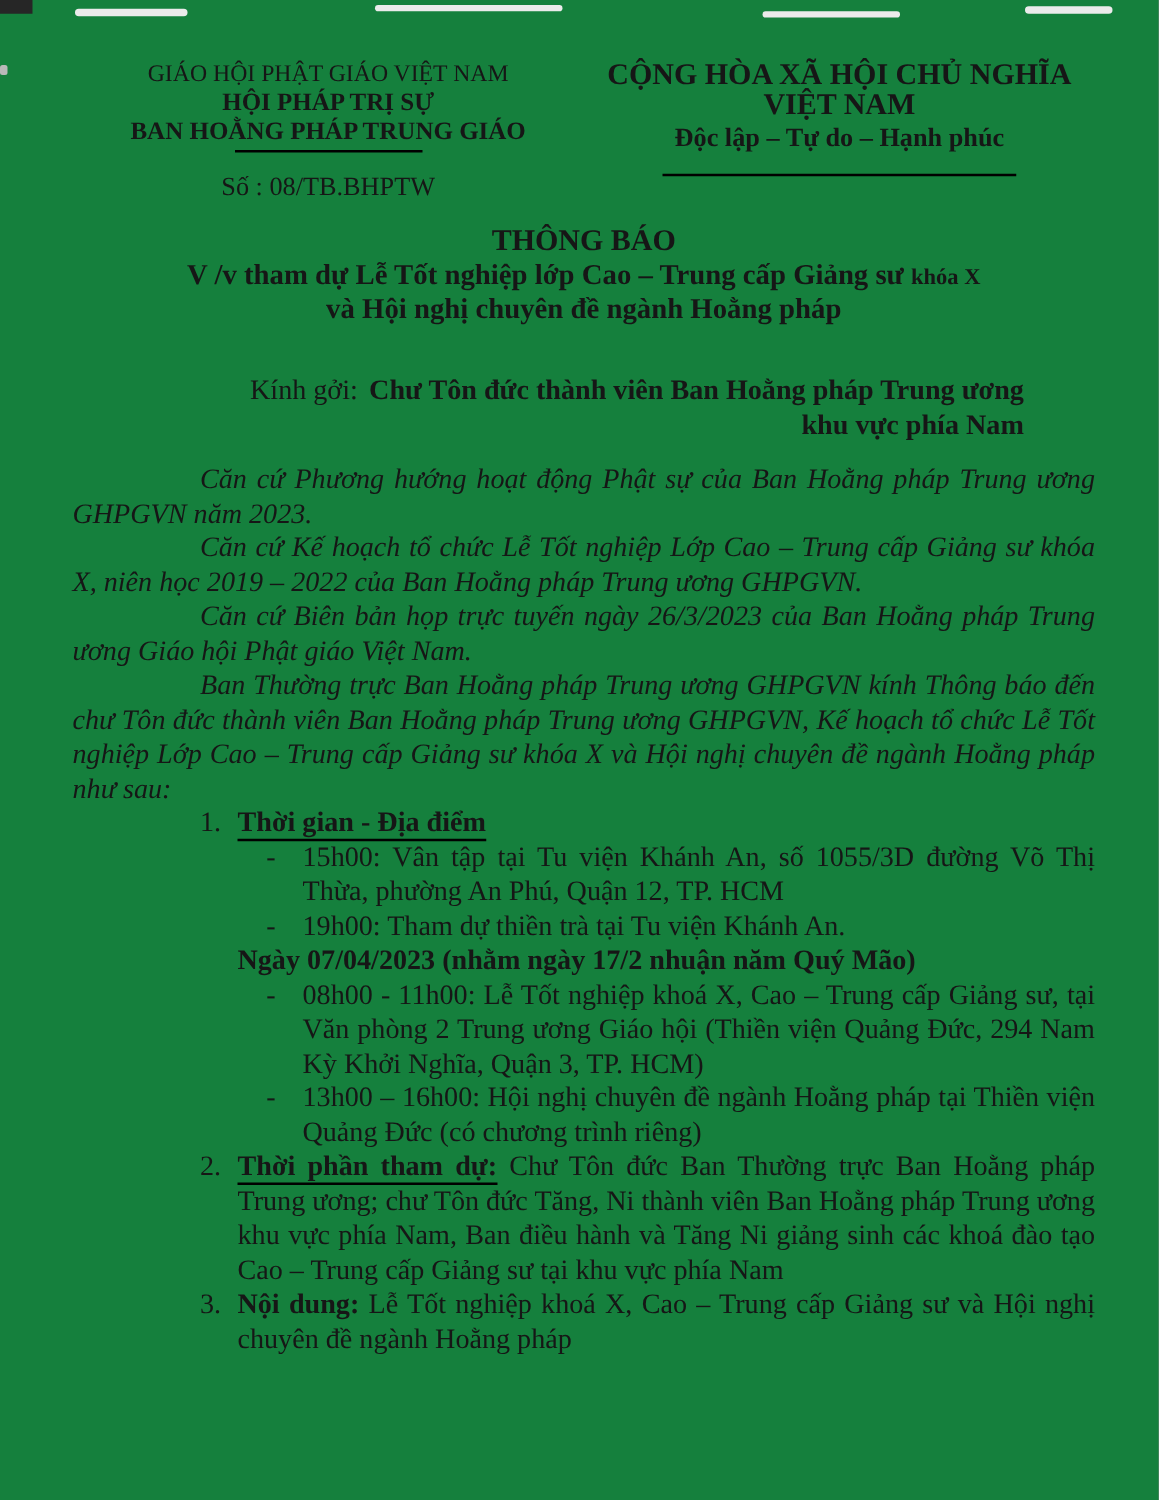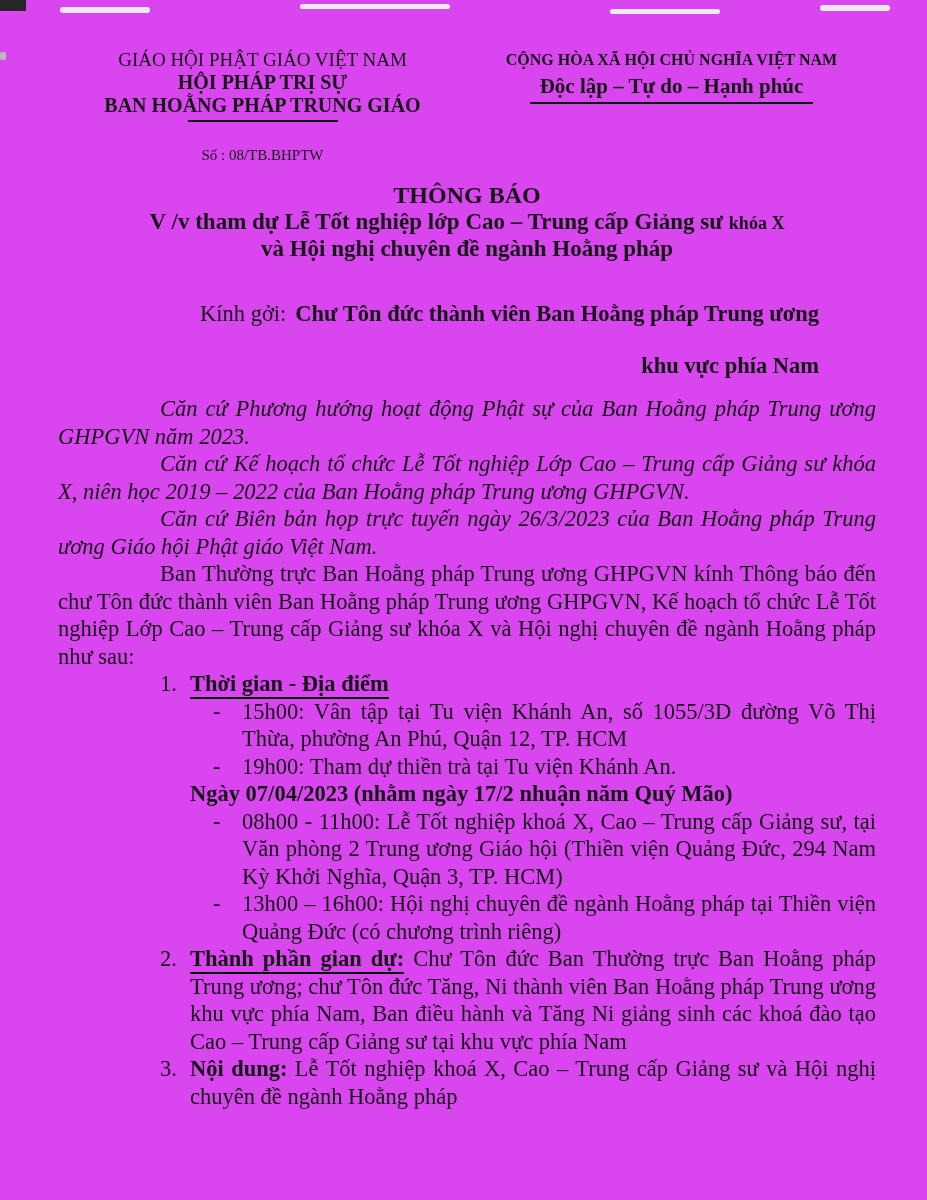--- a/index.html
+++ b/index.html
@@ -1,21 +1,21 @@
 <!DOCTYPE html>
 <html><head>
 <meta charset="utf-8">
 <style>
   html,body { margin:0; padding:0; background:#888; }
   .page {
     position: relative;
     width: 927px;
     height: 1200px;
     margin: 0 auto;
-    background: #d946ef;
+    background: #15803d;
     color: #161616;
     font-family: "Liberation Serif", "DejaVu Serif", serif;
     overflow: hidden;
     box-sizing: border-box;
     padding: 48px 51px 0 58px;
   }
   
   .corner-mark { position:absolute; left:0; top:0; width:26px; height:11px; background:#262626; }
   .edge-dot   { position:absolute; left:0; top:52px; width:6px; height:8px; background:#b9b9b9; border-radius:2px; }
   .smudge     { position:absolute; background:#ebebeb; border-radius:3px; }
@@ -24,44 +24,44 @@
   .sm3 { left:610px; top:9px;  width:110px; height:5px; }
   .sm4 { left:820px; top:5px;  width:70px;  height:6px; }
 
   
   .header { display:flex; justify-content:space-between; align-items:flex-start; }
   .h-left  { width:430px; text-align:center; }
   .h-right { width:430px; text-align:center; }
   .org1 { font-size:19px; line-height:23px; }
   .org2, .org3 { font-size:20px; font-weight:bold; line-height:23px; }
   .h-rule { width:150px; border:none; border-top:2px solid #000; margin:3px auto 0 auto; }
-  .doc-number { margin-top:25px; font-size:15px; }
-  .national1 { font-size:16px; font-weight:bold; line-height:24px; }
+  .doc-number { margin-top:15px; font-size:21px; }
+  .national1 { font-size:24px; font-weight:bold; line-height:24px; }
   .national2 { display:inline-block; font-size:21px; font-weight:bold; line-height:24px;
-               padding:0 10px 4px 10px; border-bottom:2px solid #000; margin-top:2px;text-align:center; }
+               padding:0 10px 17px 10px; border-bottom:2px solid #000; margin-top:2px;text-align:center; }
   .dateline { margin-top:15px; font-size:21px; font-style:italic; }
 
   
   .title-block { text-align:center; margin-top:17px; }
   .t-main { font-size:24px; font-weight:bold; line-height:28px; }
   .t-sub  { font-size:23px; font-weight:bold; line-height:26px; }
   .t-sub-small { font-size:18px; font-weight:bold;text-align:right; }
   .t-sub2 { font-size:23px; font-weight:bold; line-height:26px; }
 
   
   .salutation-wrap { margin-top:38px; margin-left:142px; }
   .salutation { display:inline-block; }
   .sal-line1 { white-space:nowrap; font-size:22.5px; line-height:28px; }
   .sal-label { font-weight:normal; }
   .sal-recipient { font-weight:bold; margin-left:9px; }
-  .sal-line2 { text-align:right; font-weight:bold; font-size:22.5px; line-height:28px;margin-top:24px; }
+  .sal-line2 { text-align:right; font-weight:bold; font-size:22.5px; line-height:28px; }
 
   
   .body-text { margin-top:15px; font-size:22.5px; }
-  .para { margin:0; text-align:justify; text-indent:102px; line-height:27.5px; }
+  .para { margin:0; text-align:justify; text-indent:102px; line-height:27.5px;font-style:italic; }
   .italic { font-style:italic; }
 
   
   .num-list { margin-left:102px; font-size:22.5px; }
   .li { position:relative; padding-left:30px; line-height:27.5px; }
   .li-num { position:absolute; left:0; top:0; }
   .li-heading-u { font-weight:bold; border-bottom:2px solid #000; padding-bottom:1px; }
   .li-heading-b { font-weight:bold; }
   .day-heading { font-weight:bold; line-height:27.5px; }
   .sub { position:relative; padding-left:52px; line-height:27.5px; }
@@ -138,21 +138,21 @@
           <div class="sub">
             <span class="sub-dash">-</span>
             <div class="sub-text">13h00 – 16h00: Hội nghị chuyên đề ngành Hoằng pháp tại Thiền viện Quảng Đức (có chương trình riêng)</div>
           </div>
         </div>
       </div>
 
       <div class="li">
         <span class="li-num">2.</span>
         <div class="li-body">
-          <span class="li-heading-u">Thành phần gian dự:</span><span> Chư Tôn đức Ban Thường trực Ban Hoằng pháp Trung ương; chư Tôn đức Tăng, Ni thành viên Ban Hoằng pháp Trung ương khu vực phía Nam, Ban điều hành và Tăng Ni giảng sinh các khoá đào tạo Cao – Trung cấp Giảng sư tại khu vực phía Nam</span>
+          <span class="li-heading-u">Thời phần tham dự:</span><span> Chư Tôn đức Ban Thường trực Ban Hoằng pháp Trung ương; chư Tôn đức Tăng, Ni thành viên Ban Hoằng pháp Trung ương khu vực phía Nam, Ban điều hành và Tăng Ni giảng sinh các khoá đào tạo Cao – Trung cấp Giảng sư tại khu vực phía Nam</span>
         </div>
       </div>
 
       <div class="li">
         <span class="li-num">3.</span>
         <div class="li-body">
           <span class="li-heading-b">Nội dung:</span><span> Lễ Tốt nghiệp khoá X, Cao – Trung cấp Giảng sư  và Hội nghị chuyên đề ngành Hoằng pháp</span>
         </div>
       </div>
 

